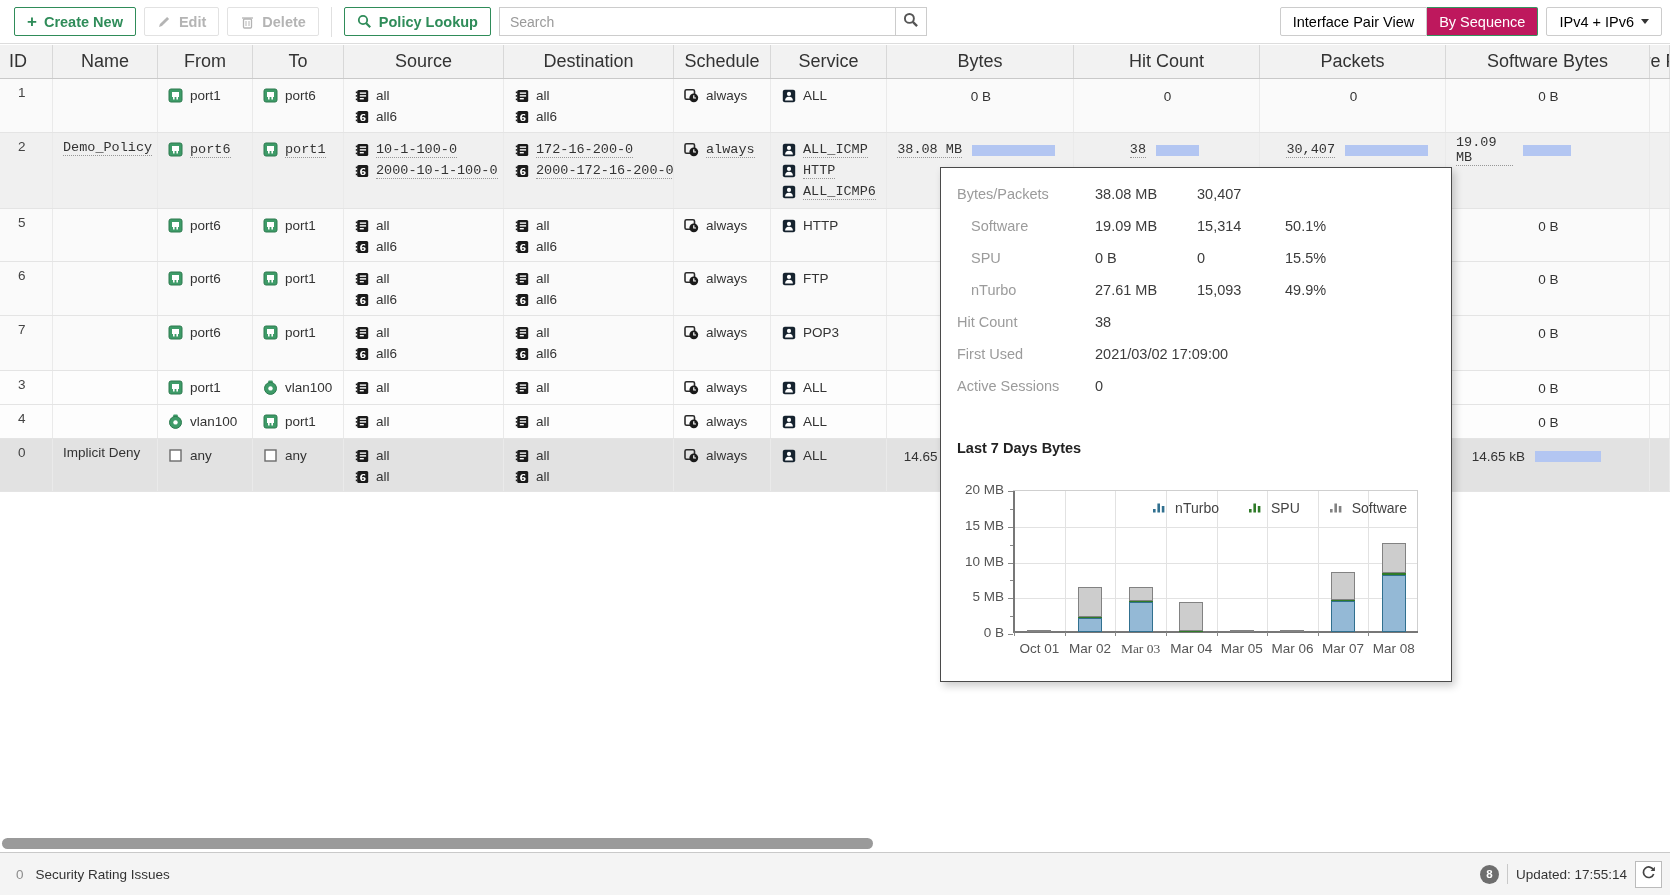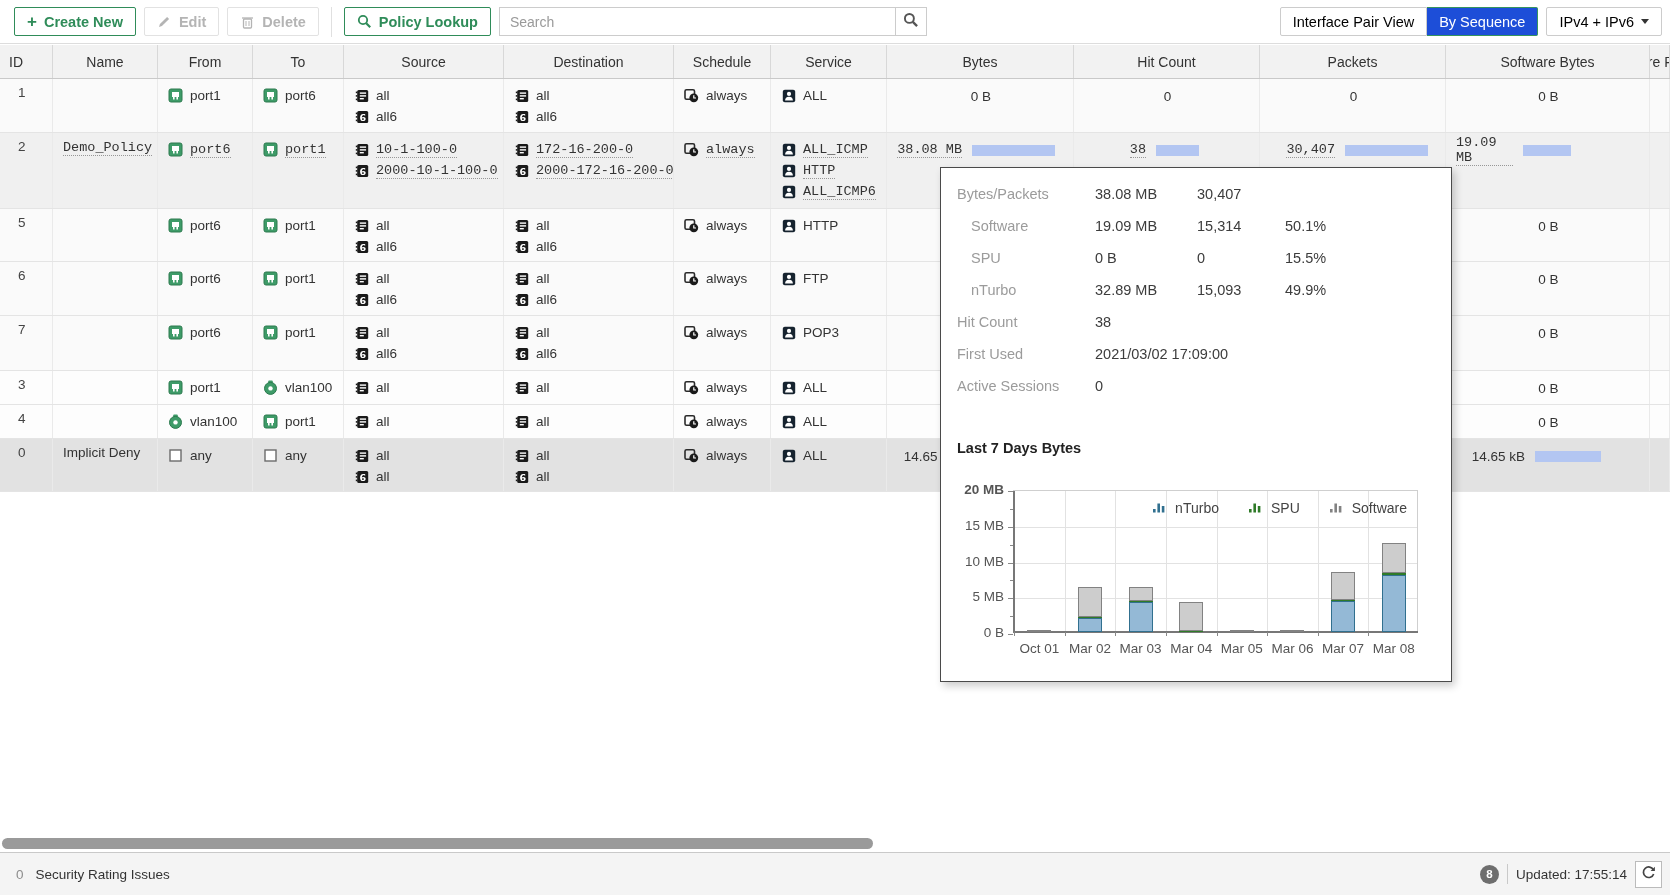--- a/index.html
+++ b/index.html
@@ -7,42 +7,42 @@
     font-family:"Liberation Sans","DejaVu Sans",sans-serif; color:#333; }
   .stage { position:relative; width:1670px; height:895px; }
 
   
   .toolbar { position:absolute; left:0; top:0; width:1670px; height:44px;
     border-bottom:1px solid #ddd; background:#fff; display:flex; align-items:center; padding:0 8px 0 14px; }
   .btn { display:inline-flex; align-items:center; gap:7px; height:29px; padding:0 12px;
     border:1px solid #ccc; background:#fff; font-size:14.5px; border-radius:2px; cursor:pointer; white-space:nowrap; }
   .btn.green-outline { border-color:#2f8c59; color:#2f8c59; font-weight:bold; }
   .btn.disabled { color:#b4b4b4; border-color:#e2e2e2;font-weight:bold; }
-  .btn.solid { background:#1d4ed8; border-color:#36945f; color:#fff; }
+  .btn.solid { background:#be185d; border-color:#36945f; color:#fff; }
   .plus { font-size:17px; font-weight:bold; line-height:1; }
   .tb-gap { width:8px; }
   .tb-div { width:1px; height:30px; background:#e0e0e0; margin:0 12px; }
   .searchwrap { display:flex; margin-left:8px; }
   .searchwrap input { width:397px; height:29px; border:1px solid #ccc; padding:0 10px; font-size:14px;
     font-family:"Liberation Sans","DejaVu Sans",sans-serif; color:#333; outline:none; }
   .searchwrap input::placeholder { color:#9a9a9a; }
   .search-btn { width:31px; height:29px; border:1px solid #ccc; border-left:none; background:#fff;
     display:flex; align-items:center; justify-content:center; cursor:pointer; }
   .tb-right { margin-left:auto; display:flex; align-items:center; }
   .seg-left { border-radius:2px 0 0 2px; }
   .seg-right { border-radius:0 2px 2px 0; border-left:none; }
   .caret { width:0; height:0; border-left:4px solid transparent; border-right:4px solid transparent;
     border-top:5px solid #333; display:inline-block; }
 
   
   .grid-cols { display:grid;
     grid-template-columns:53px 105px 95px 91px 160px 170px 97px 116px 187px 186px 186px 204px minmax(0,1fr); }
   .thead { position:absolute; left:0; top:45px; width:1670px; height:34px; background:#f2f2f2;
     border-bottom:1px solid #c9c9c9; }
-  .th { display:flex; align-items:center; justify-content:center; font-size:14px; color:#333;
+  .th { display:flex; align-items:center; justify-content:center; font-size:18px; color:#333;
     border-right:1px solid #d8d8d8; overflow:hidden; white-space:nowrap; cursor:pointer; }
   .th:first-child { justify-content:flex-start; padding-left:9px; }
   .tbody { position:absolute; left:0; top:79px; width:1670px; }
   .tr { background:#fafafa; border-bottom:1px solid #e4e4e4; cursor:pointer; }
   .tr.white { background:#fdfdfd; }
   .tr.hov { background:#f0f0f0; }
   .tr.deny { background:#e2e2e2; }
   .td { border-right:1px solid #eaeaea; padding:6px 8px 4px 10px; overflow:hidden; font-size:13.5px; }
   .td.c-id { padding-left:18px; color:#444; }
   .ln { display:flex; align-items:center; gap:7px; height:21px; white-space:nowrap; }
@@ -1134,21 +1134,21 @@
           <span class="pv">50.1%</span>
         </div>
         <div class="prow">
           <span class="plabel sub">SPU</span>
           <span class="pv">0 B</span>
           <span class="pv">0</span>
           <span class="pv">15.5%</span>
         </div>
         <div class="prow">
           <span class="plabel sub">nTurbo</span>
-          <span class="pv">32.89 MB</span>
+          <span class="pv">27.61 MB</span>
           <span class="pv">15,093</span>
           <span class="pv">49.9%</span>
         </div>
         <div class="prow">
           <span class="plabel">Hit Count</span>
           <span class="pv">38</span>
           <span class="pv"></span>
           <span class="pv"></span>
         </div>
         <div class="prow">
@@ -1183,34 +1183,34 @@
         <div class="ytick" style="width: 3px; left: -4px; top: 125.125px;"></div>
         <div class="ylab" style="top: 98.25px;">5 MB</div>
         <div class="ytick" style="width: 5px; left: -6px; top: 107.25px;"></div>
         <div class="ytick" style="width: 3px; left: -4px; top: 89.375px;"></div>
         <div class="ylab" style="top: 62.5px;">10 MB</div>
         <div class="ytick" style="width: 5px; left: -6px; top: 71.5px;"></div>
         <div class="ytick" style="width: 3px; left: -4px; top: 53.625px;"></div>
         <div class="ylab" style="top: 26.75px;">15 MB</div>
         <div class="ytick" style="width: 5px; left: -6px; top: 35.75px;"></div>
         <div class="ytick" style="width: 3px; left: -4px; top: 17.875px;"></div>
-        <div class="ylab" style="top: -9px; font-weight: bold;">20 MB</div>
+        <div class="ylab" style="top: -9px;">20 MB</div>
         <div class="ytick" style="width: 5px; left: -6px; top: 0px;"></div>
         <div class="seg" style="left: 13.3125px; width: 24px; bottom: 0px; height: 2px; background: rgb(205, 205, 205); border-color: rgb(130, 130, 130);"></div>
         <div class="xlab" style="left: -5.6875px;">Oct 01</div>
         <div class="xtick" style="left: 0px;"></div>
         <div class="seg" style="left: 63.9375px; width: 24px; bottom: 0px; height: 14.3px; background: rgb(148, 185, 214); border-color: rgb(49, 112, 143);"></div>
         <div class="seg" style="left: 63.9375px; width: 24px; bottom: 14.3px; height: 2px; background: rgb(85, 160, 74); border-color: rgb(47, 122, 40);"></div>
         <div class="seg" style="left: 63.9375px; width: 24px; bottom: 15.3725px; height: 30.03px; background: rgb(205, 205, 205); border-color: rgb(130, 130, 130);"></div>
         <div class="xlab" style="left: 44.9375px;">Mar 02</div>
         <div class="xtick" style="left: 50.625px;"></div>
         <div class="seg" style="left: 114.562px; width: 24px; bottom: 0px; height: 30.03px; background: rgb(148, 185, 214); border-color: rgb(49, 112, 143);"></div>
         <div class="seg" style="left: 114.562px; width: 24px; bottom: 30.03px; height: 2px; background: rgb(85, 160, 74); border-color: rgb(47, 122, 40);"></div>
         <div class="seg" style="left: 114.562px; width: 24px; bottom: 30.745px; height: 14.3px; background: rgb(205, 205, 205); border-color: rgb(130, 130, 130);"></div>
-        <div class="xlab" style="left: 95.5625px;">Mar 03</div>
+        <div class="xlab" style="left: 95.5625px; font-family: Liberation Serif, serif;">Mar 03</div>
         <div class="xtick" style="left: 101.25px;"></div>
         <div class="seg" style="left: 165.188px; width: 24px; bottom: 0px; height: 2px; background: rgb(85, 160, 74); border-color: rgb(47, 122, 40);"></div>
         <div class="seg" style="left: 165.188px; width: 24px; bottom: 1.43px; height: 28.6px; background: rgb(205, 205, 205); border-color: rgb(130, 130, 130);"></div>
         <div class="xlab" style="left: 146.188px;">Mar 04</div>
         <div class="xtick" style="left: 151.875px;"></div>
         <div class="seg" style="left: 215.812px; width: 24px; bottom: 0px; height: 2px; background: rgb(205, 205, 205); border-color: rgb(130, 130, 130);"></div>
         <div class="xlab" style="left: 196.812px;">Mar 05</div>
         <div class="xtick" style="left: 202.5px;"></div>
         <div class="seg" style="left: 266.438px; width: 24px; bottom: 0px; height: 2px; background: rgb(205, 205, 205); border-color: rgb(130, 130, 130);"></div>
         <div class="xlab" style="left: 247.438px;">Mar 06</div>

